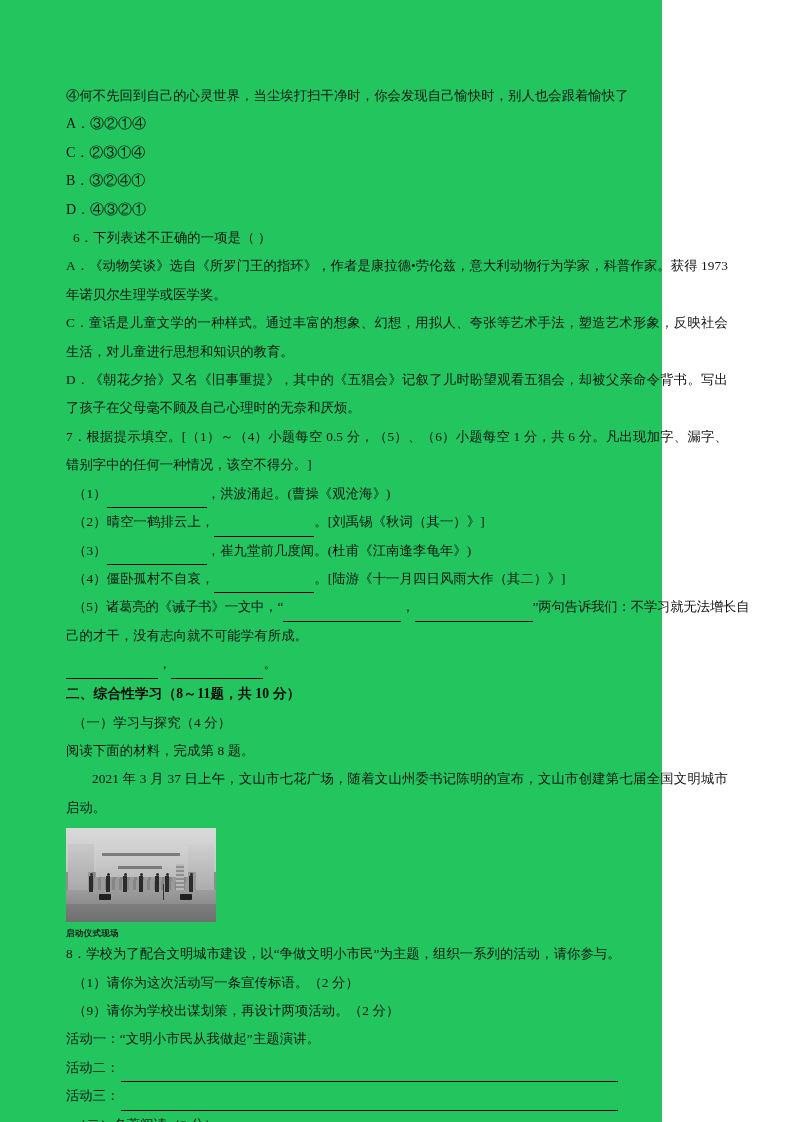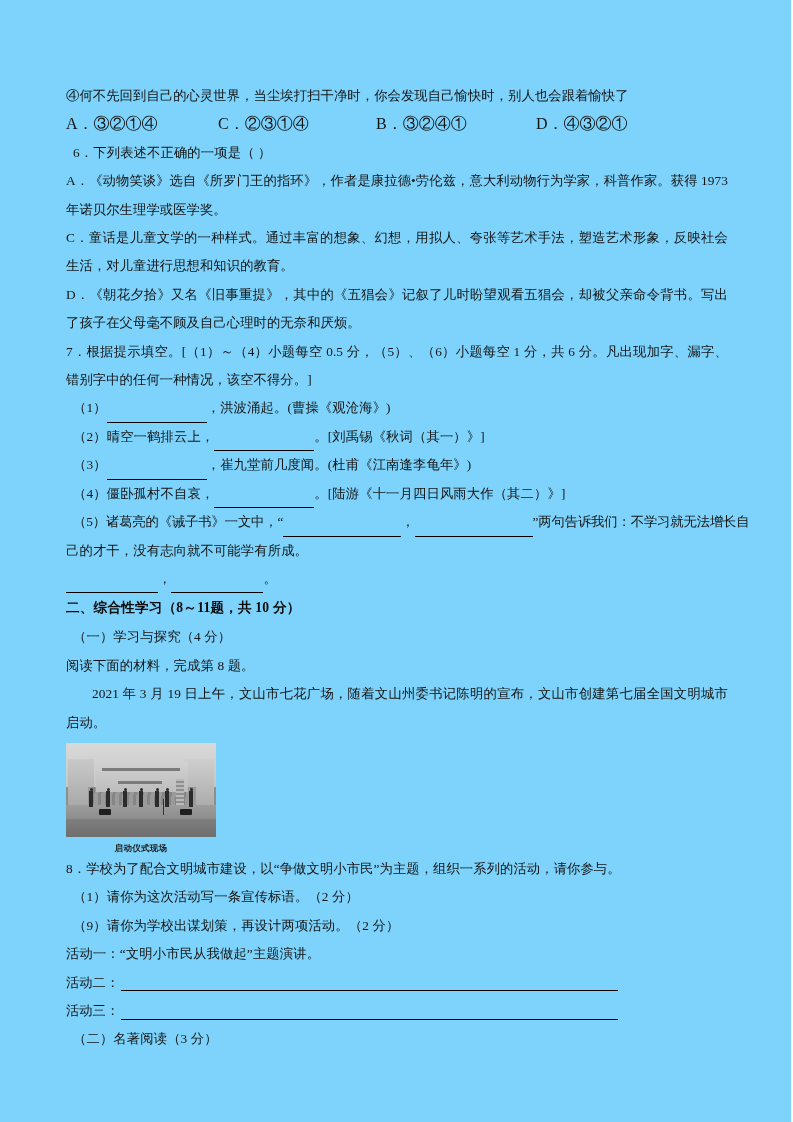--- a/index.html
+++ b/index.html
@@ -11,23 +11,23 @@
     width: 793px;
     height: 1122px;
     position: relative;
     font-family: "Liberation Serif", "DejaVu Serif", serif;
     color: #000000;
     overflow: hidden;
   }
   .page {
     position: absolute;
     left: 0; top: 0;
-    width: 791px;
+    width: 662px;
     height: 1122px;
-    background: #7dd3fc;
+    background: #22c55e;
   }
   .content {
     position: absolute;
     left: 66px;
     top: 82px;
     width: 662px;
   }
   
   .line {
     font-size: 13.3px;
@@ -43,23 +43,24 @@
     text-align: justify;
     text-justify: inter-character;
     color: #141414;
   }
   .indent-para { text-indent: 26px; }
   .pad-left-sm { padding-left: 7px; }
 
   
   .opt-row {
     display: flex;
-    font-size: 16px;
+    font-size: 14px;
     line-height: 28.4px;
     color: #141414;
+    flex-direction: column;
   }
   .opt-row .opt {
     white-space: nowrap;
   }
   .opt-w1 { width: 152px; }
   .opt-w2 { width: 160px; }
   .opt-w3 { width: 158px; }
 
   
   .blank {
@@ -144,33 +145,33 @@
   .ph-mic {
     position:absolute; left:97px; top:56px; width:1px; height:16px;
     background:#333;
   }
   .ph-tower {
     position:absolute; left:110px; top:36px; width:8px; height:26px;
     background: repeating-linear-gradient(#b9b9b9 0 2px,#8f8f8f 2px 4px);
   }
   .fig-caption {
     width: 150px;
-    text-align: center;
+    text-align: left;
     font-size: 8.5px;
     line-height: 14px;
     color: #1d1d1d;
     font-weight: bold;
     letter-spacing: .3px;
     margin-top: 4px;
     font-family: "Liberation Sans", sans-serif;
   }
 
   .act-row {
     display: flex;
-    align-items: center;
+    align-items: flex-end;
     font-size: 13.3px;
     line-height: 28.4px;
     color:#141414;
   }
   .act-row .lbl { white-space: nowrap; }
   .act-row .rule {
     flex: 0 0 auto;
     width: 497px;
     border-bottom: 1.4px solid #000;
     height: 16px;
@@ -222,21 +223,21 @@
     <div class="line">己的才干，没有志向就不可能学有所成。</div>
 
     <div class="line">
       <span class="blank bl-90"></span><span>，</span><span class="blank bl-90"></span><span>。</span>
     </div>
 
     <div class="sec-head">二、综合性学习（8～11题，共 10 分）</div>
 
     <div class="line pad-left-sm">（一）学习与探究（4 分）</div>
     <div class="line">阅读下面的材料，完成第 8 题。</div>
-    <div class="wrap indent-para">2021 年 3 月 19 日上午，文山市七花广场，随着文山州委书记陈明的宣布，文山市创建第七届全国文明城市启动。</div>
+    <div class="wrap indent-para">2021 年 3 月 37 日上午，文山市七花广场，随着文山州委书记陈明的宣布，文山市创建第七届全国文明城市启动。</div>
 
     <div class="figure-block">
       <div class="photo">
         <div class="ph-sky"></div>
         <div class="ph-wallL"></div>
         <div class="ph-wallR"></div>
         <div class="ph-rock"></div>
         <div class="ph-banner"></div>
         <div class="ph-bannertext1"></div>
         <div class="ph-bannertext2"></div>

